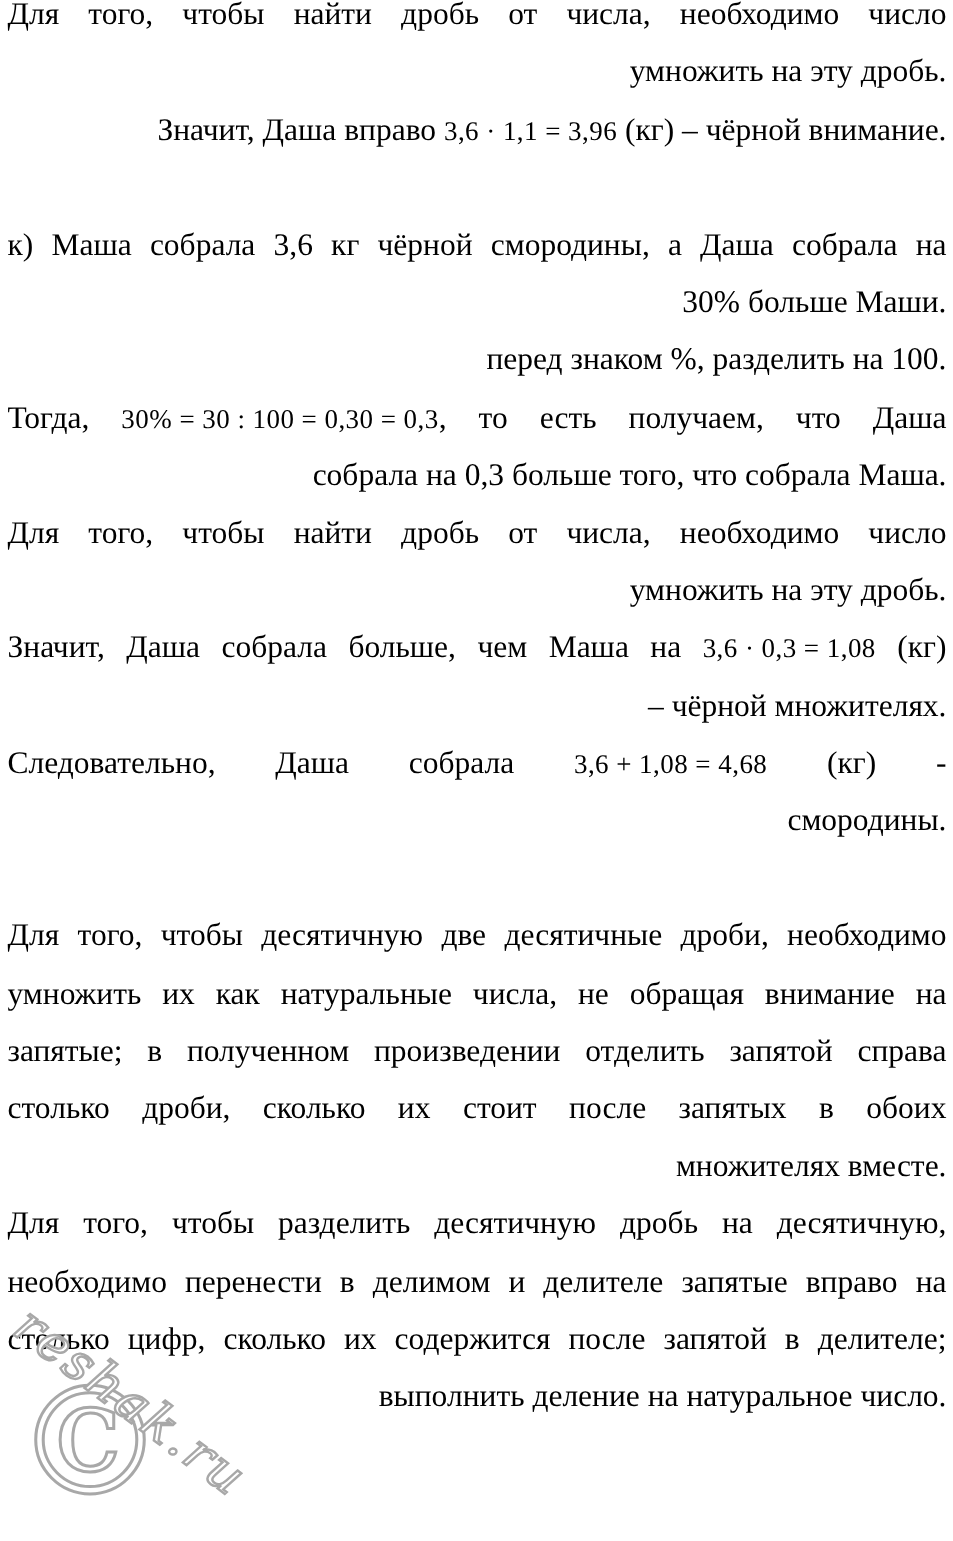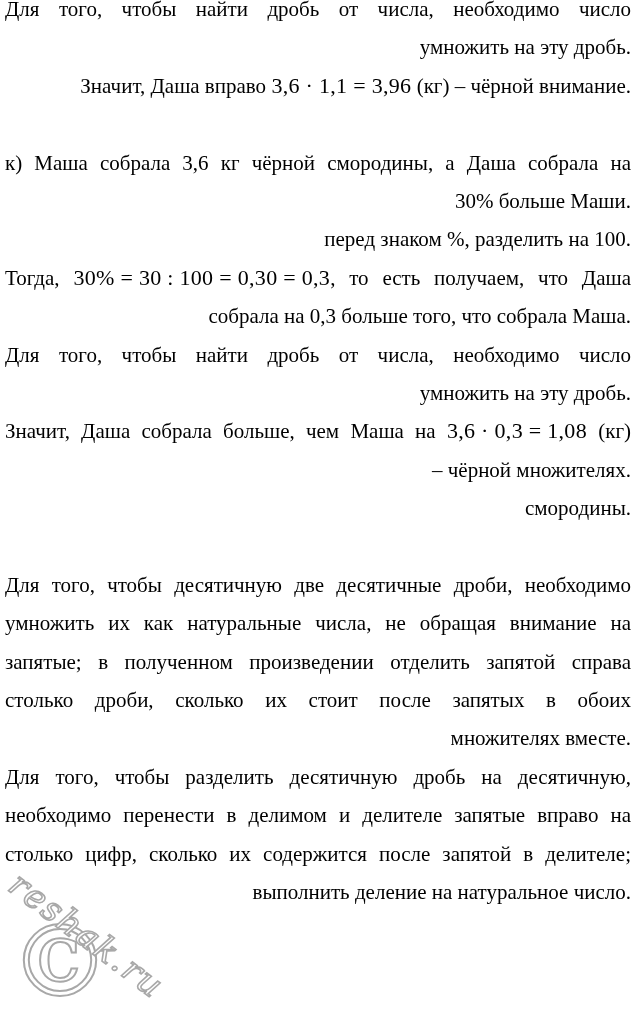--- a/index.html
+++ b/index.html
@@ -34,21 +34,21 @@
     text-align-last: justify;
   }
   .line.left {
     text-align: right;
   }
   .line.blank {
     
   }
   .formula {
     display: inline-block;
-    font-size: 22px;
+    font-size: 18px;
     letter-spacing: 0.3px;
   }
   
   .wm {
     position: absolute;
     pointer-events: none;
     color: #ffffff;
     -webkit-text-stroke: 1.6px #a8a8a8;
     text-stroke: 1.6px #a8a8a8;
     z-index: 5;
@@ -82,20 +82,21 @@
     <div class="line blank"></div>
     <div class="line just"><span>к) Маша собрала 3,6 кг чёрной смородины, а Даша собрала на</span></div>
     <div class="line left"><span>30% больше Маши.</span></div>
     <div class="line left"><span>перед знаком %, разделить на 100.</span></div>
     <div class="line just"><span>Тогда, </span><span class="formula">30% = 30 : 100 = 0,30 = 0,3</span><span>, то есть получаем, что Даша</span></div>
     <div class="line left"><span>собрала на 0,3 больше того, что собрала Маша.</span></div>
     <div class="line just"><span>Для того, чтобы найти дробь от числа, необходимо число</span></div>
     <div class="line left"><span>умножить на эту дробь.</span></div>
     <div class="line just"><span>Значит, Даша собрала больше, чем Маша на </span><span class="formula">3,6 · 0,3 = 1,08</span><span> (кг)</span></div>
     <div class="line left"><span>– чёрной множителях.</span></div>
+    <div class="line just"><span>Следовательно, Даша собрала </span><span class="formula">3,6 + 1,08 = 4,68</span><span> (кг) -</span></div>
     <div class="line left"><span>смородины.</span></div>
     <div class="line blank"></div>
     <div class="line just"><span>Для того, чтобы десятичную две десятичные дроби, необходимо</span></div>
     <div class="line just"><span>умножить их как натуральные числа, не обращая внимание на</span></div>
     <div class="line just"><span>запятые; в полученном произведении отделить запятой справа</span></div>
     <div class="line just"><span>столько дроби, сколько их стоит после запятых в обоих</span></div>
     <div class="line left"><span>множителях вместе.</span></div>
     <div class="line just"><span>Для того, чтобы разделить десятичную дробь на десятичную,</span></div>
     <div class="line just"><span>необходимо перенести в делимом и делителе запятые вправо на</span></div>
     <div class="line just"><span>столько цифр, сколько их содержится после запятой в делителе;</span></div>

